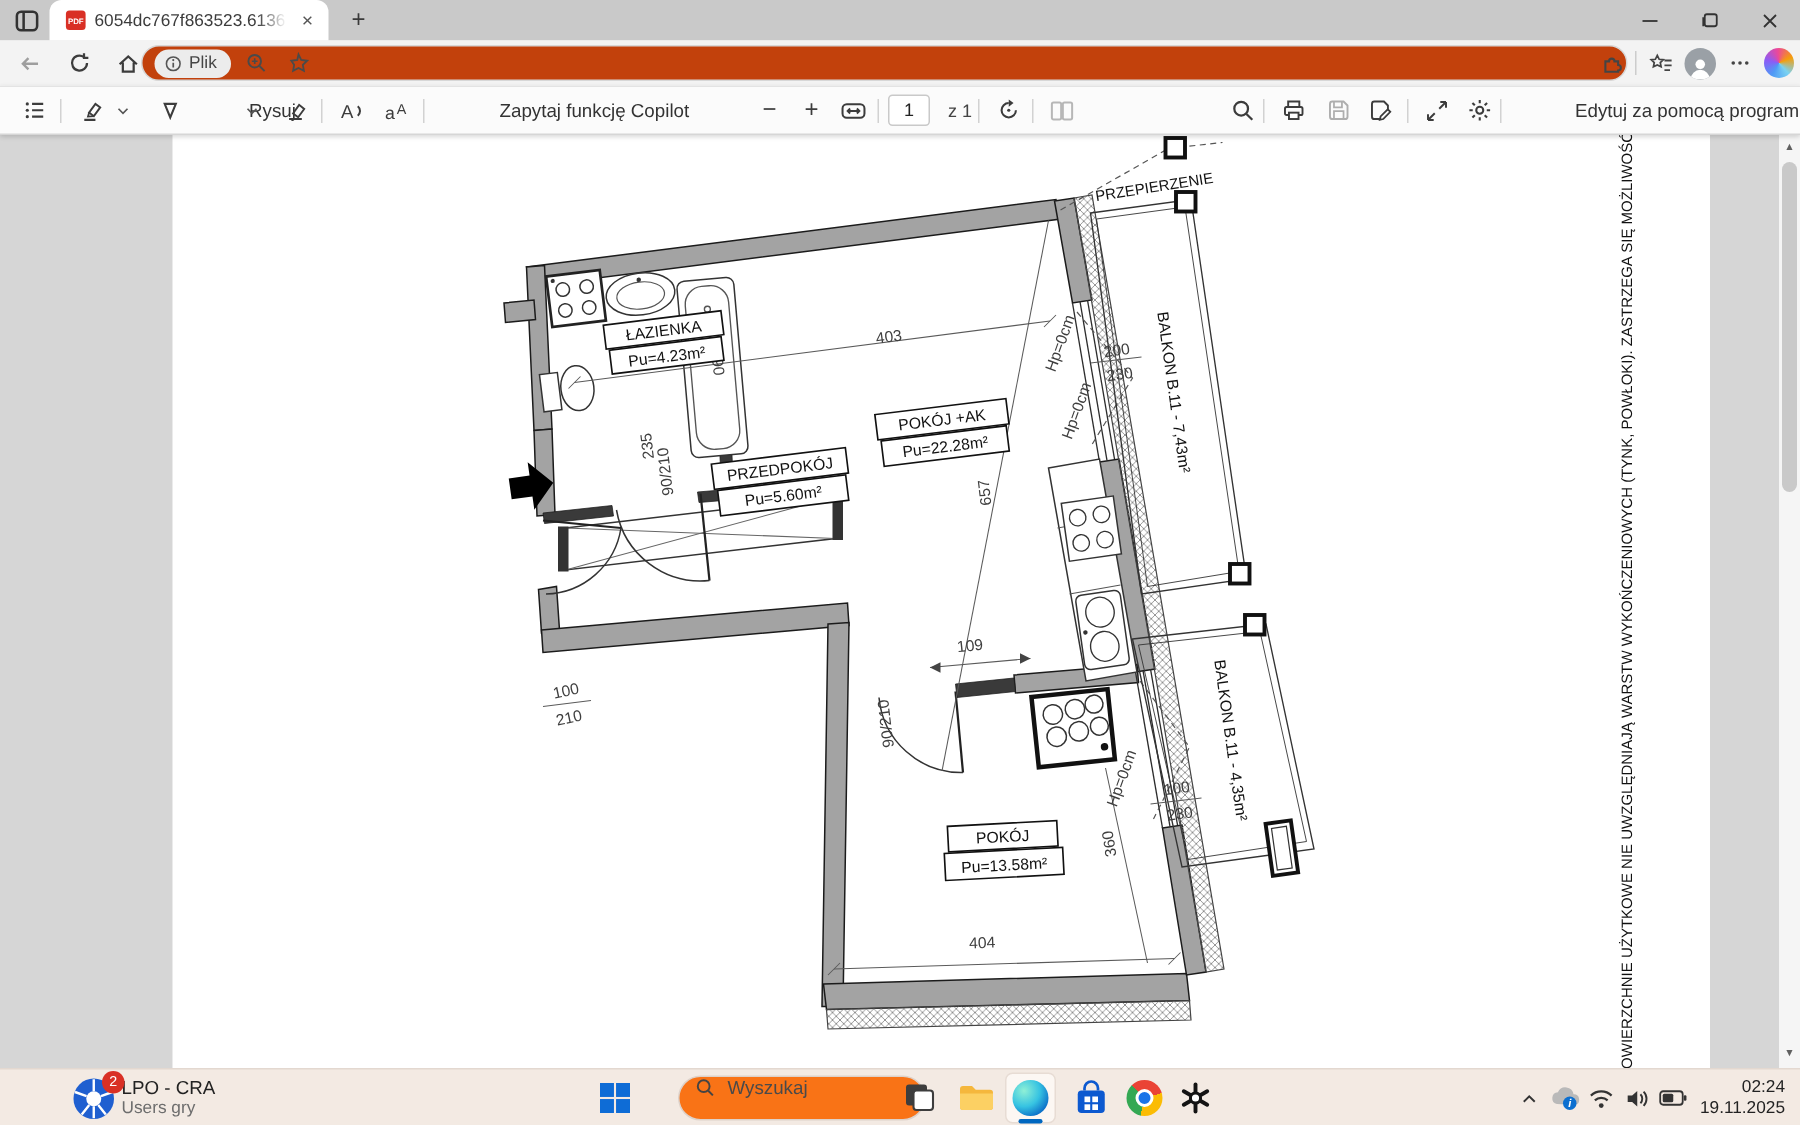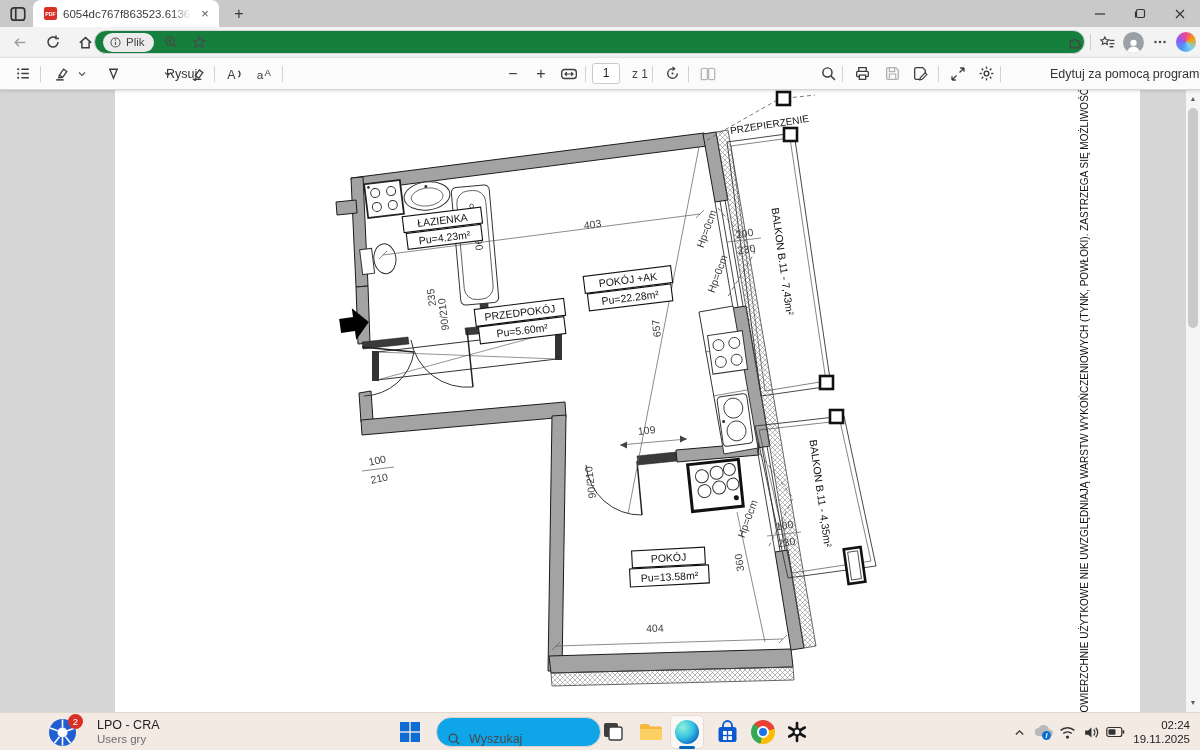--- a/index.html
+++ b/index.html
@@ -14,21 +14,21 @@
   .tabtitle{font-size:11.5px;color:#3c3c3c;white-space:nowrap;overflow:hidden;width:128px;-webkit-mask-image:linear-gradient(90deg,#000 85%,transparent);mask-image:linear-gradient(90deg,#000 85%,transparent);}
   .tabclose{margin-left:auto;font-size:13px;color:#555;width:16px;height:16px;line-height:15px;text-align:center;border-radius:4px;}
   .newtab{position:absolute;left:228px;top:3px;width:22px;height:22px;font-size:16px;color:#3a3a3a;text-align:center;line-height:21px;}
   .wincontrols{position:absolute;right:0;top:0;height:27px;display:flex;}
   .winbtn{width:40px;height:27px;display:flex;align-items:center;justify-content:center;color:#333;}
 
   
   .addressbar{position:absolute;left:0;top:27px;width:1200px;height:30px;background:#f3f3f3;display:flex;align-items:center;}
   .navbtn{width:26px;height:26px;display:flex;align-items:center;justify-content:center;flex:none;}
   .navbtn.back{margin-left:6px;opacity:.55;}
-  .omnibox{position:absolute;left:94px;top:3px;width:991px;height:24px;background:#15803d;border:1px solid #d7d7d7;border-radius:12px;display:flex;align-items:center;padding:0 8px;}
+  .omnibox{position:absolute;left:94px;top:3px;width:991px;height:24px;background:#c2410c;border:1px solid #d7d7d7;border-radius:12px;display:flex;align-items:center;padding:0 8px;}
   .sitechip{display:flex;align-items:center;background:#ececec;border-radius:10px;height:19px;padding:0 9px 0 6px;gap:4px;flex:none;}
   .sitechip span{font-size:11.5px;color:#454545;}
   .urltext{font-size:12px;color:#202020;margin-left:9px;white-space:nowrap;overflow:hidden;flex:1;}
   .inboxicons{display:flex;gap:10px;margin-left:8px;flex:none;}
   .baricon{width:18px;height:18px;display:flex;align-items:center;justify-content:center;}
   .rightbaricons{position:absolute;right:4px;top:3px;height:24px;display:flex;align-items:center;gap:7px;}
   .vdiv{width:1px;height:16px;background:#ccc;}
   .avatar{width:21px;height:21px;border-radius:50%;background:#9aa0a6;overflow:hidden;display:flex;align-items:flex-end;justify-content:center;}
   .copilot{width:20px;height:20px;border-radius:50%;background:conic-gradient(from 210deg,#4e9af5,#8b5cf6,#ec4899,#f59e0b,#79d2f2,#4e9af5);}
 
@@ -45,25 +45,25 @@
   .page{position:absolute;left:115px;top:0;width:1025px;height:622px;background:#fff;}
   .scrollbar{position:absolute;right:0;top:0;width:14px;height:622px;background:#f5f5f5;}
   .scroll-arrow{position:absolute;left:0;width:14px;height:14px;font-size:7px;color:#606060;text-align:center;line-height:14px;}
   .scroll-thumb{position:absolute;left:2px;top:18px;width:10px;height:220px;background:#c9c9c9;border-radius:5px;}
 
   
   .taskbar{position:absolute;left:0;top:712px;width:1200px;height:38px;background:#f3eae3;border-top:1px solid #e3d8d0;}
   .widget{position:absolute;left:48px;top:2px;height:34px;display:flex;align-items:center;}
   .widgeticon{position:relative;width:29px;height:29px;}
   .wbadge{position:absolute;right:-6px;top:-4px;min-width:15px;height:15px;background:#d93025;color:#fff;font-size:9.5px;border-radius:8px;text-align:center;line-height:15px;padding:0 2px;}
-  .wtxt{margin-left:20px;}
+  .wtxt{margin-left:4px;}
   .wtitle{font-size:12.5px;color:#222;line-height:14px;}
   .wsub{font-size:11.5px;color:#6d6d6d;line-height:14px;}
   .startbtn{position:absolute;left:399px;top:8px;width:22px;height:22px;}
-  .searchpill{position:absolute;left:436px;top:4px;width:165px;height:30px;background:#0ea5e9;border:1px solid #ddd2ca;border-radius:15px;display:flex;align-items:flex-end;padding:0 10px;gap:8px;}
+  .searchpill{position:absolute;left:452px;top:4px;width:165px;height:30px;background:#f97316;border:1px solid #ddd2ca;border-radius:15px;display:flex;align-items:flex-start;padding:0 10px;gap:8px;}
   .searchpill span{font-size:12.5px;color:#4a4a4a;}
   .tbicon{position:absolute;top:6px;width:26px;height:26px;display:flex;align-items:center;justify-content:center;}
   .edgecell{position:absolute;left:670px;top:2px;width:34px;height:34px;background:#fcf7f3;border:1px solid #e7dcd4;border-radius:5px;display:flex;align-items:center;justify-content:center;}
   .edgeunderline{position:absolute;left:679px;top:746px;width:16px;height:3px;border-radius:2px;background:#0067c0;z-index:10;}
   .edgelogo{width:24px;height:24px;border-radius:50%;background:radial-gradient(circle at 32% 30%,#8ff0d6,#36c3e2 45%,#0b6fc8 78%,#0a4f9e);}
   .chrome{position:relative;width:24px;height:24px;border-radius:50%;background:conic-gradient(from -45deg,#ea4335 0 33%,#fbbc04 0 66%,#34a853 0 100%);}
   .chrome::after{content:'';position:absolute;inset:6px;background:#1a73e8;border:2.5px solid #fff;border-radius:50%;}
   .tray{position:absolute;right:0;top:0;height:38px;display:flex;align-items:center;}
   .trayic{width:24px;height:38px;display:flex;align-items:center;justify-content:center;}
   .clock{margin:0 10px 0 6px;text-align:right;}
@@ -247,20 +247,21 @@
           <path d="M12,5.2 a3.6,3.6 0 0 1 0,5.6" fill="none" stroke="#3c3c3c" stroke-width="1.2"></path>
         </svg>
       </span>
     <span class="it" style="left:252px;width:24px">
         <svg width="18" height="18" viewBox="0 0 16 16">
           <text x="1.5" y="12.5" font-size="10.5" fill="#3c3c3c">a</text>
           <text x="8.5" y="9.5" font-size="8.5" fill="#3c3c3c">A</text>
         </svg>
       </span>
     <span class="tdiv" style="left:282px"></span>
+    <span class="it lbl" style="left:293px">Zapytaj funkcję Copilot</span>
 
     <span class="it mglyph" style="left:502px;width:22px">−</span>
     <span class="it mglyph" style="left:530px;width:22px">+</span>
     <span class="it" style="left:557px;width:24px">
         <svg width="18" height="18" viewBox="0 0 16 16">
           <rect x="1.5" y="4" width="13" height="8" rx="2.5" fill="none" stroke="#3c3c3c" stroke-width="1.2"></rect>
           <path d="M4.5,8 h7 M6,6.5 L4.5,8 L6,9.5 M10,6.5 L11.5,8 L10,9.5" fill="none" stroke="#3c3c3c" stroke-width="1.1"></path>
         </svg>
       </span>
     <span class="tdiv" style="left:585px"></span>

